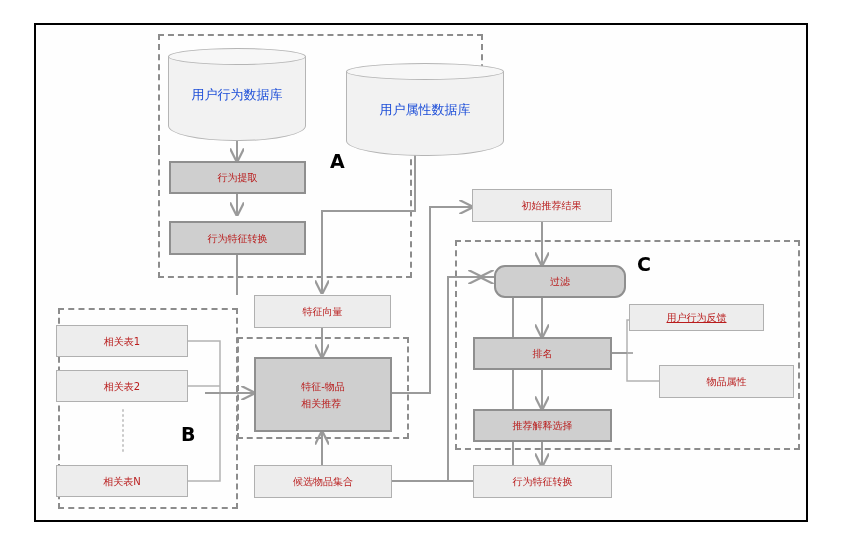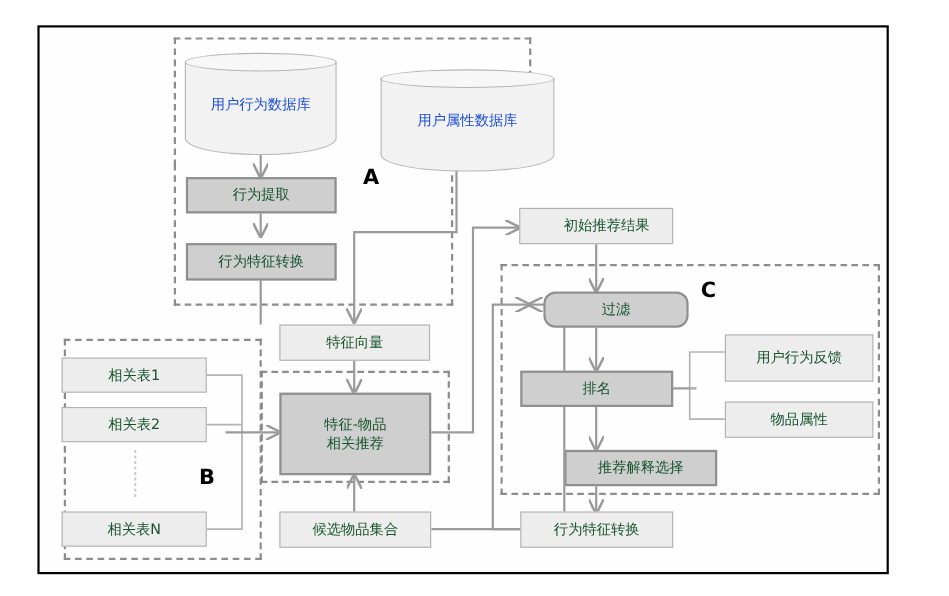--- a/index.html
+++ b/index.html
@@ -42,24 +42,24 @@
     font-family: "DejaVu Sans", "Liberation Sans", sans-serif;
     letter-spacing: 0px;
   }
   
   .node {
     position: absolute;
     box-sizing: border-box;
     display: flex;
     align-items: center;
     justify-content: center;
-    text-align: center;
-    font-size: 13px;
+    text-align: left;
+    font-size: 10px;
     line-height: 17px;
-    color: #14532d;
+    color: #b91c1c;
     font-family: "DejaVu Sans", "Liberation Sans", sans-serif;
     white-space: pre-line;
   }
   .node.light {
     background: #ededed;
     border: 1px solid #b0b0b0;
   }
   .node.dark {
     background: #cfcfcf;
     border: 2px solid #8f8f8f;
@@ -225,20 +225,20 @@
 相关推荐</div>
 
   <div class="node light" style="left:254px; top:465px; width:138px; height:33px;">候选物品集合</div>
 
   <div class="node light" style="left:472px; top:189px; width:140px; height:33px;padding-left:19px;">初始推荐结果</div>
 
   <div class="node dark" style="left:494px; top:265px; width:132px; height:33px;border-radius:11px;">过滤</div>
 
   <div class="node dark" style="left:473px; top:337px; width:139px; height:33px;">排名</div>
 
-  <div class="node dark" style="left:473px; top:409px; width:139px; height:33px;margin-left:40px;">推荐解释选择</div>
+  <div class="node dark" style="left:473px; top:409px; width:139px; height:33px;">推荐解释选择</div>
 
   <div class="node light" style="left:473px; top:465px; width:139px; height:33px;">行为特征转换</div>
 
-  <div class="node light" style="left:659px; top:304px; width:135px; height:43px;">用户行为反馈</div>
+  <div class="node light" style="left:629px; top:304px; width:135px; height:27px;text-decoration:underline;">用户行为反馈</div>
 
   <div class="node light" style="left:659px; top:365px; width:135px; height:33px;">物品属性</div>
 </div>
 
 </body></html>

